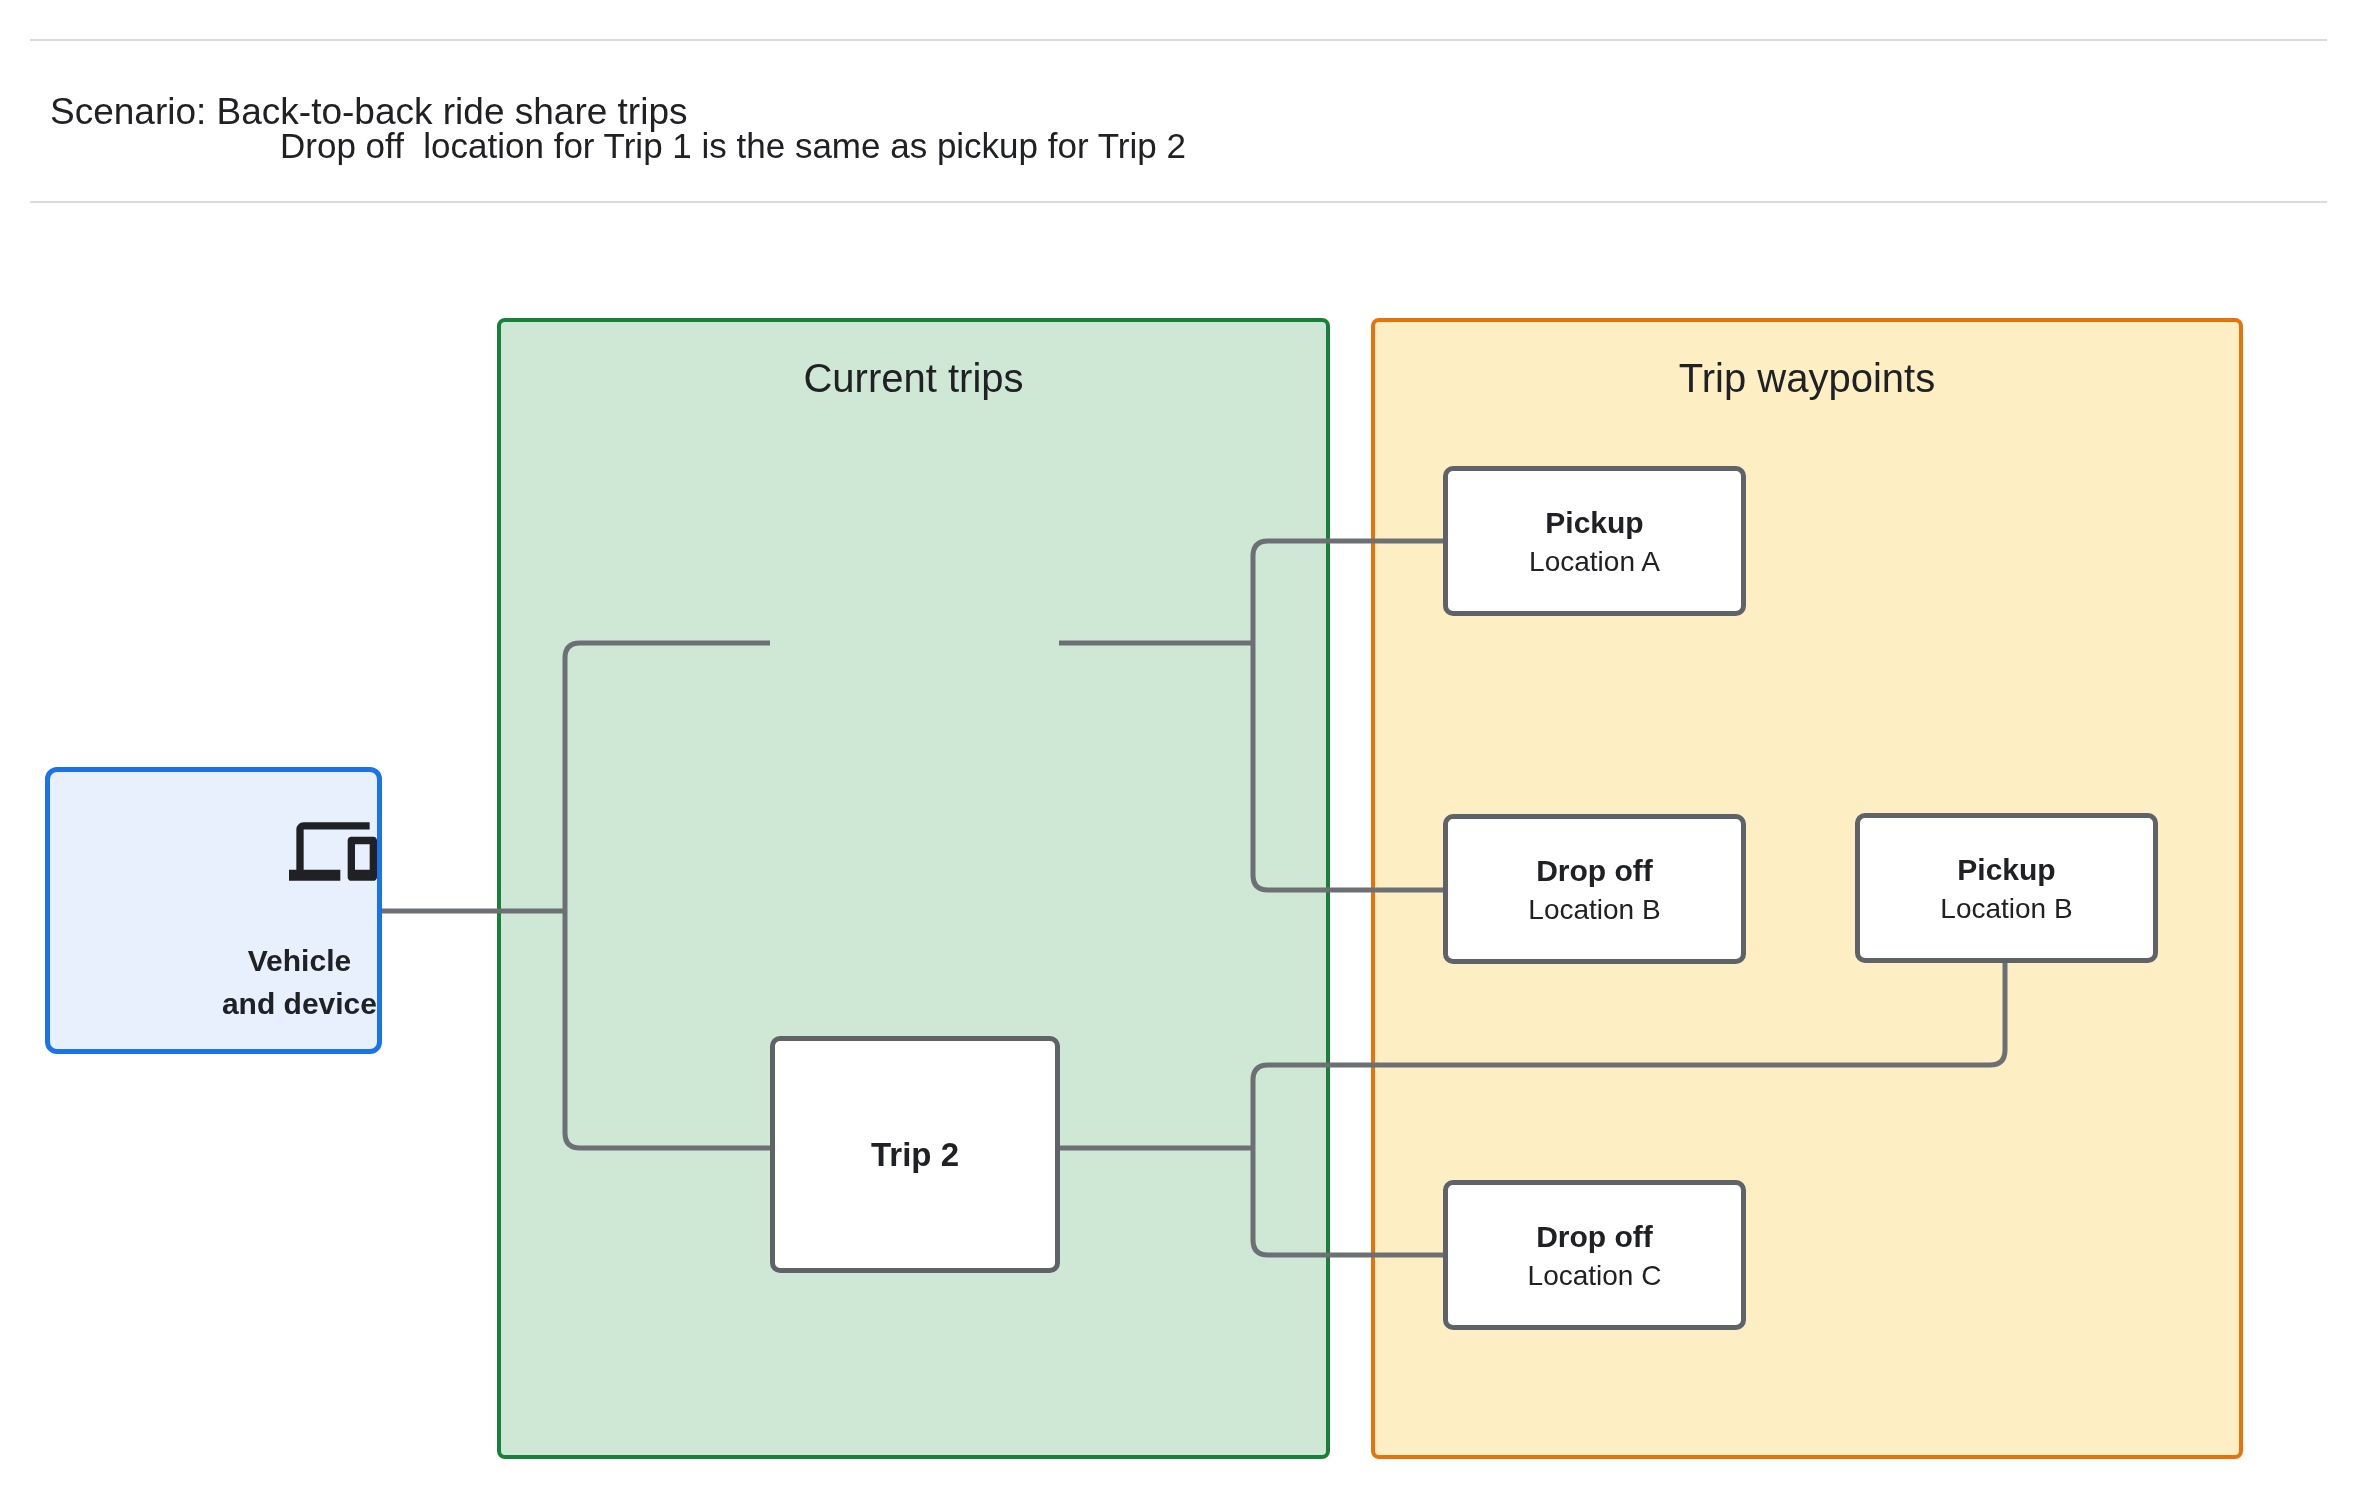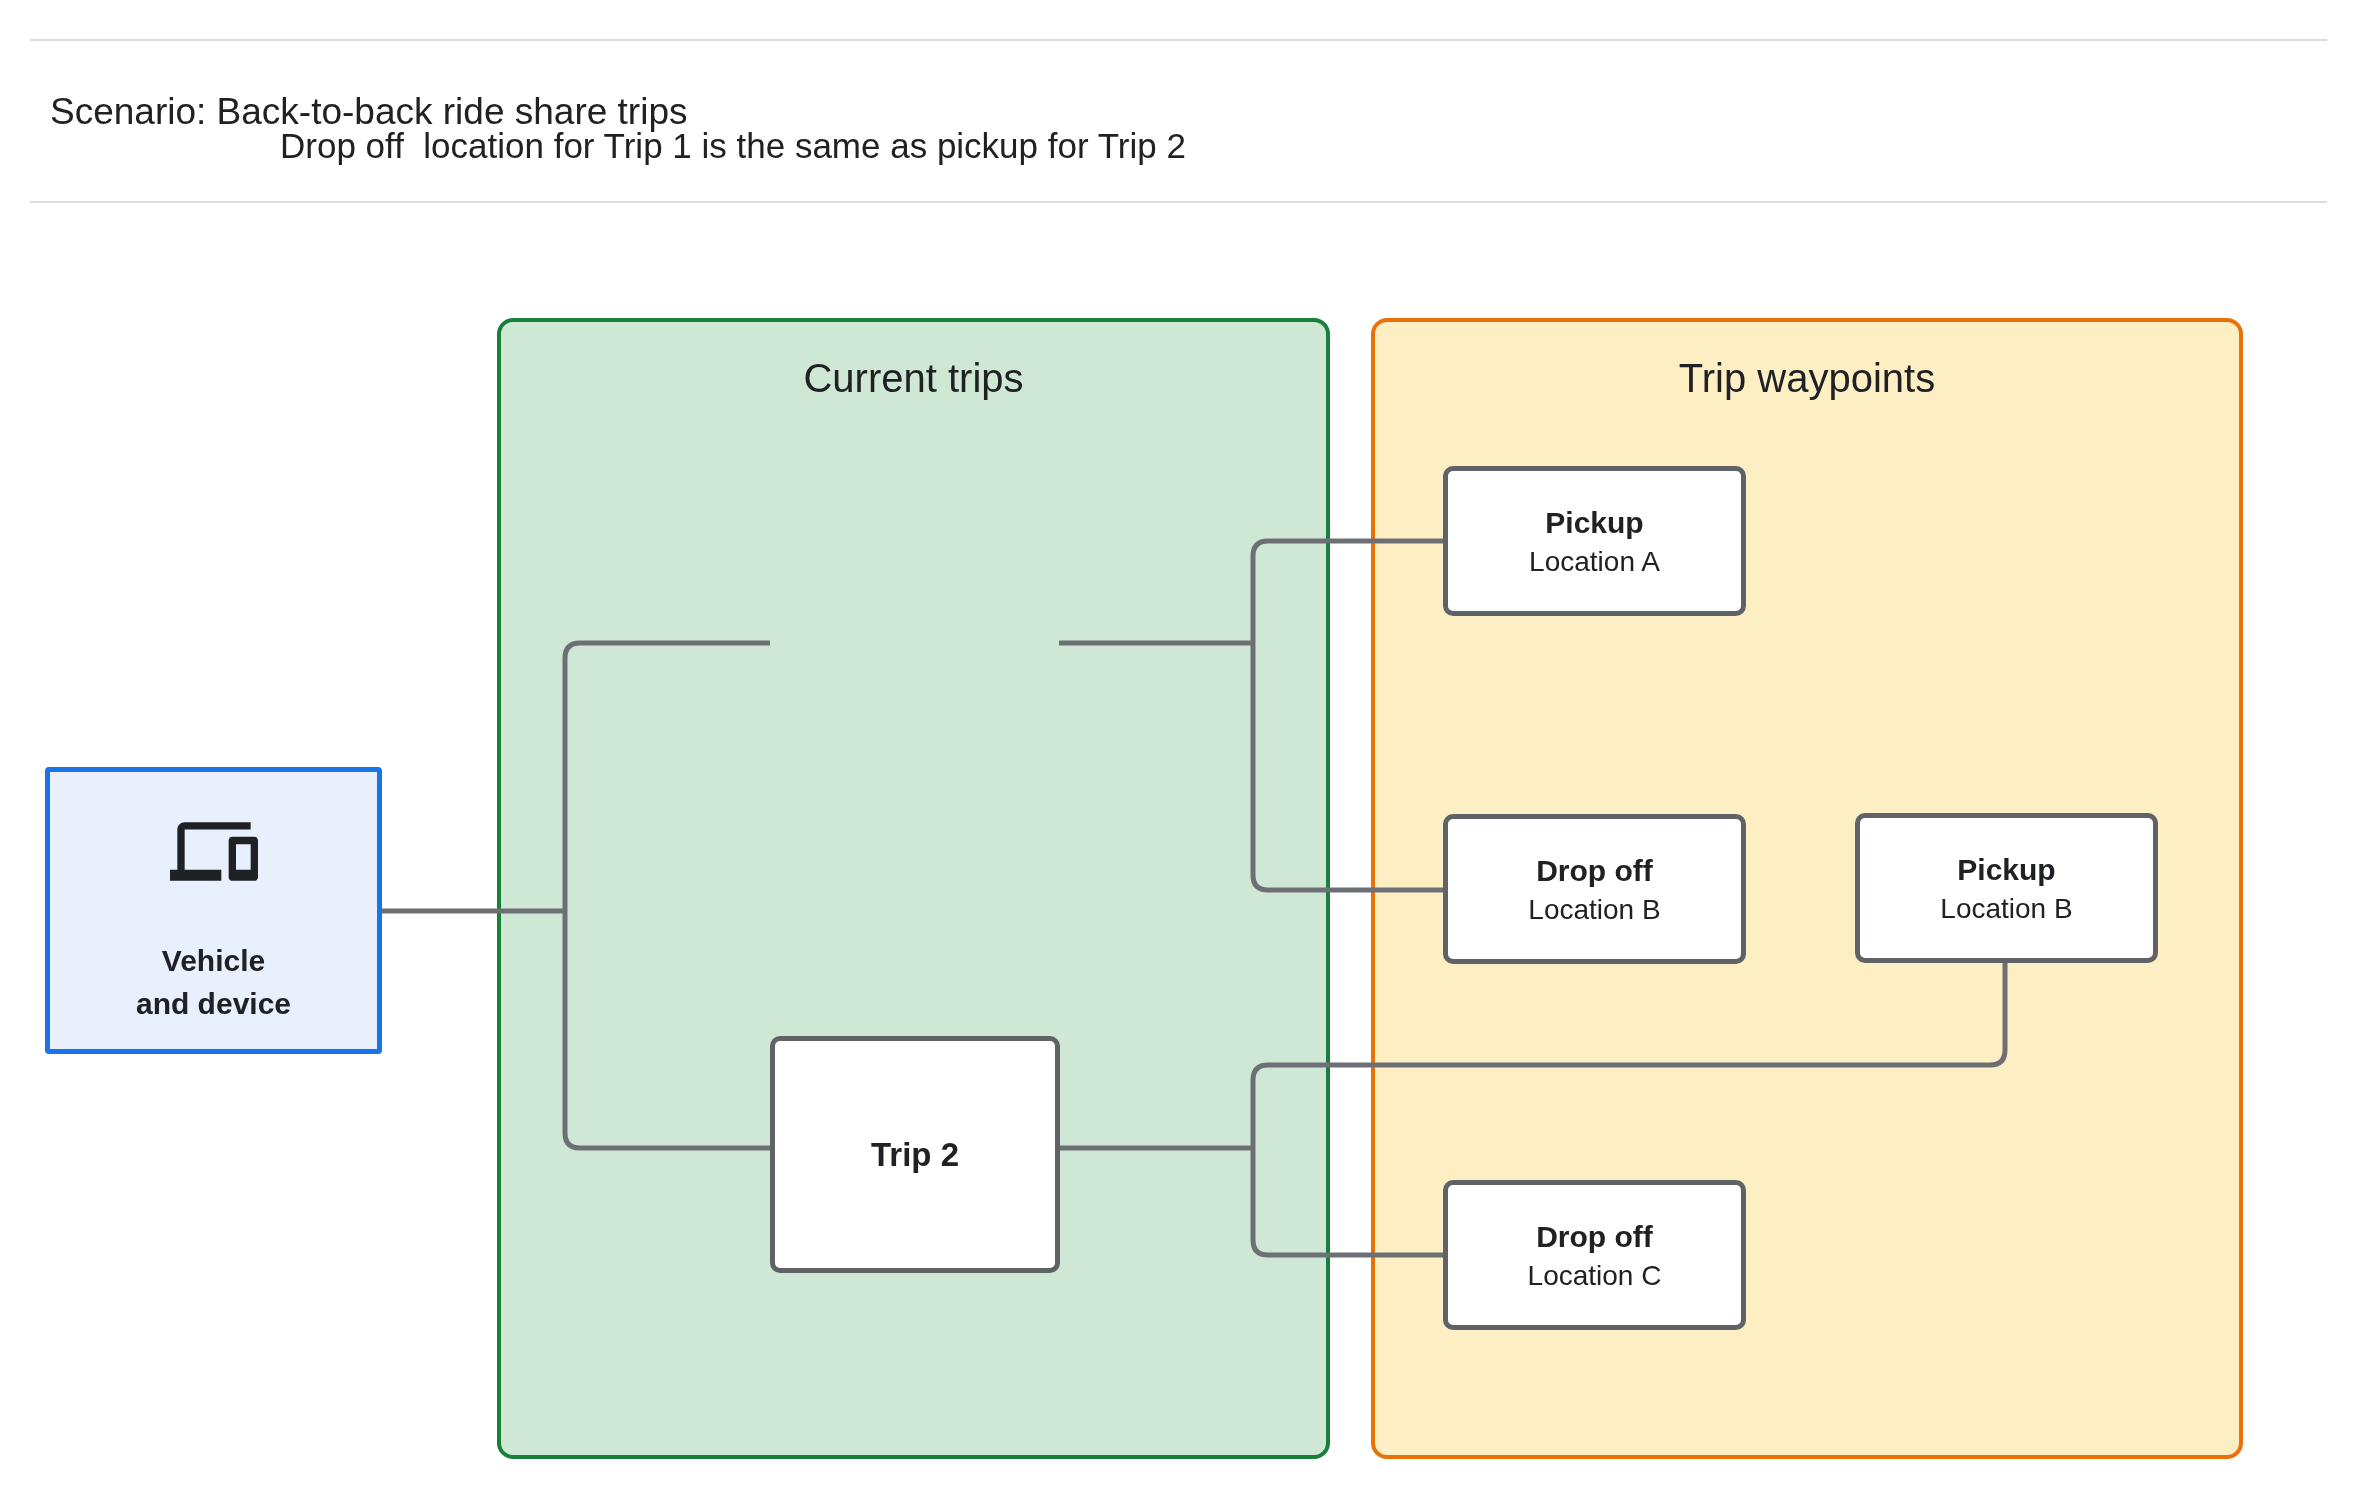--- a/index.html
+++ b/index.html
@@ -17,21 +17,21 @@
   .page-title {
     position:absolute; left:50px; top:70px;
     font-size:37px; font-weight:normal; line-height:44px;margin-top:20px;
   }
   .page-subtitle {
     position:absolute; left:256px; top:124px;
     font-size:35px; line-height:44px; white-space:pre-wrap;margin-left:24px;
   }
   .container {
     position:absolute; top:318px; height:1141px;
-    border-radius:16px; box-sizing:border-box;
+    border-radius:8px; box-sizing:border-box;
   }
   .container-current {
     left:497px; width:833px;
     background:var(--green-fill); border:4px solid var(--green-border);
   }
   .container-waypoints {
     left:1371px; width:872px;
     background:var(--yellow-fill); border:4px solid var(--yellow-border);padding-left:9px;
   }
   .container-title {
@@ -52,22 +52,22 @@
   .trip-label { font-size:33px; font-weight:bold; }
   .node-pickup-a  { left:1443px; top:466px;  width:303px; height:150px; }
   .node-dropoff-b { left:1443px; top:814px;  width:303px; height:150px; }
   .node-pickup-b  { left:1855px; top:813px;  width:303px; height:150px; }
   .node-dropoff-c { left:1443px; top:1180px; width:303px; height:150px; }
   .wp-type { font-size:30px; font-weight:bold; line-height:42px; }
   .wp-loc  { font-size:28px; line-height:36px; }
   .vehicle {
     position:absolute; left:45px; top:767px; width:337px; height:287px;
     background:var(--blue-fill); border:5px solid var(--blue-border);
-    border-radius:4px; box-sizing:border-box;
-    display:flex; flex-direction:column; align-items:center;
+    border-radius:12px; box-sizing:border-box;
+    display:flex; flex-direction:column; align-items:flex-end;
   }
   .vehicle svg { margin-top:50px; width:88px; height:59px; display:block; }
   .vehicle-label {
     margin-top:58px; text-align:center;
     font-size:30px; font-weight:bold; line-height:43px;
   }
 </style>
 </head>
 <body>
 

